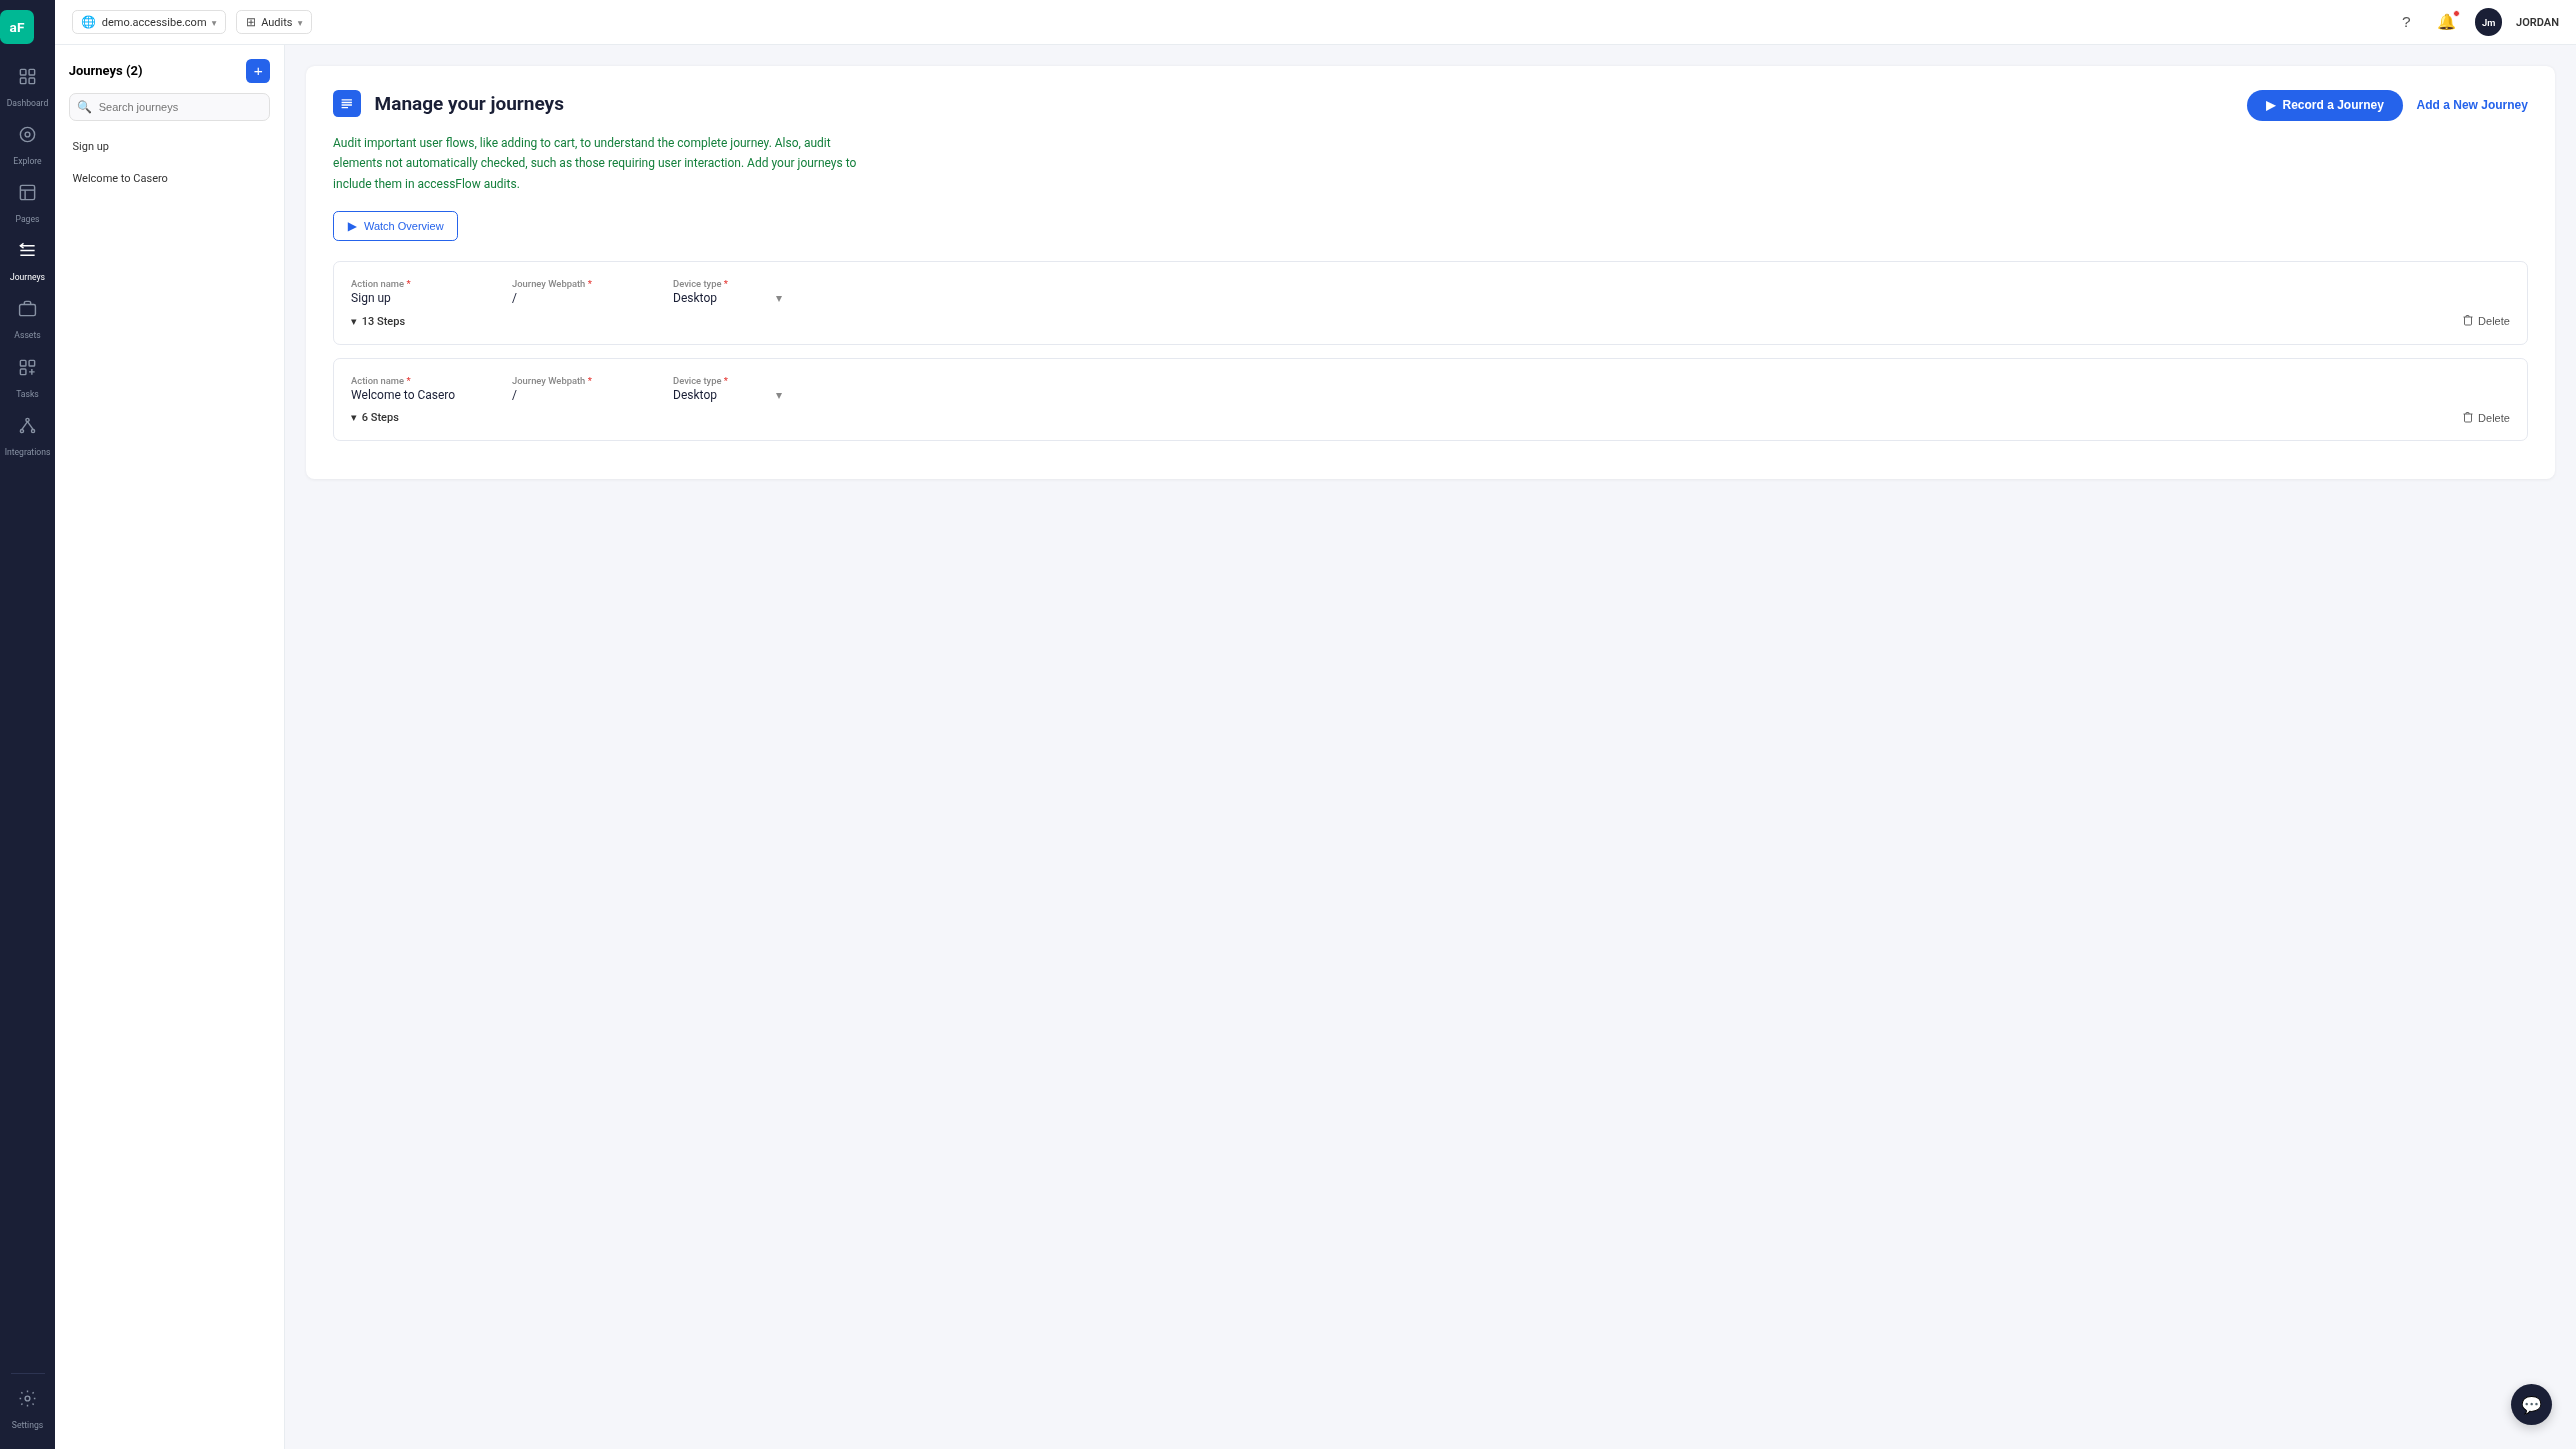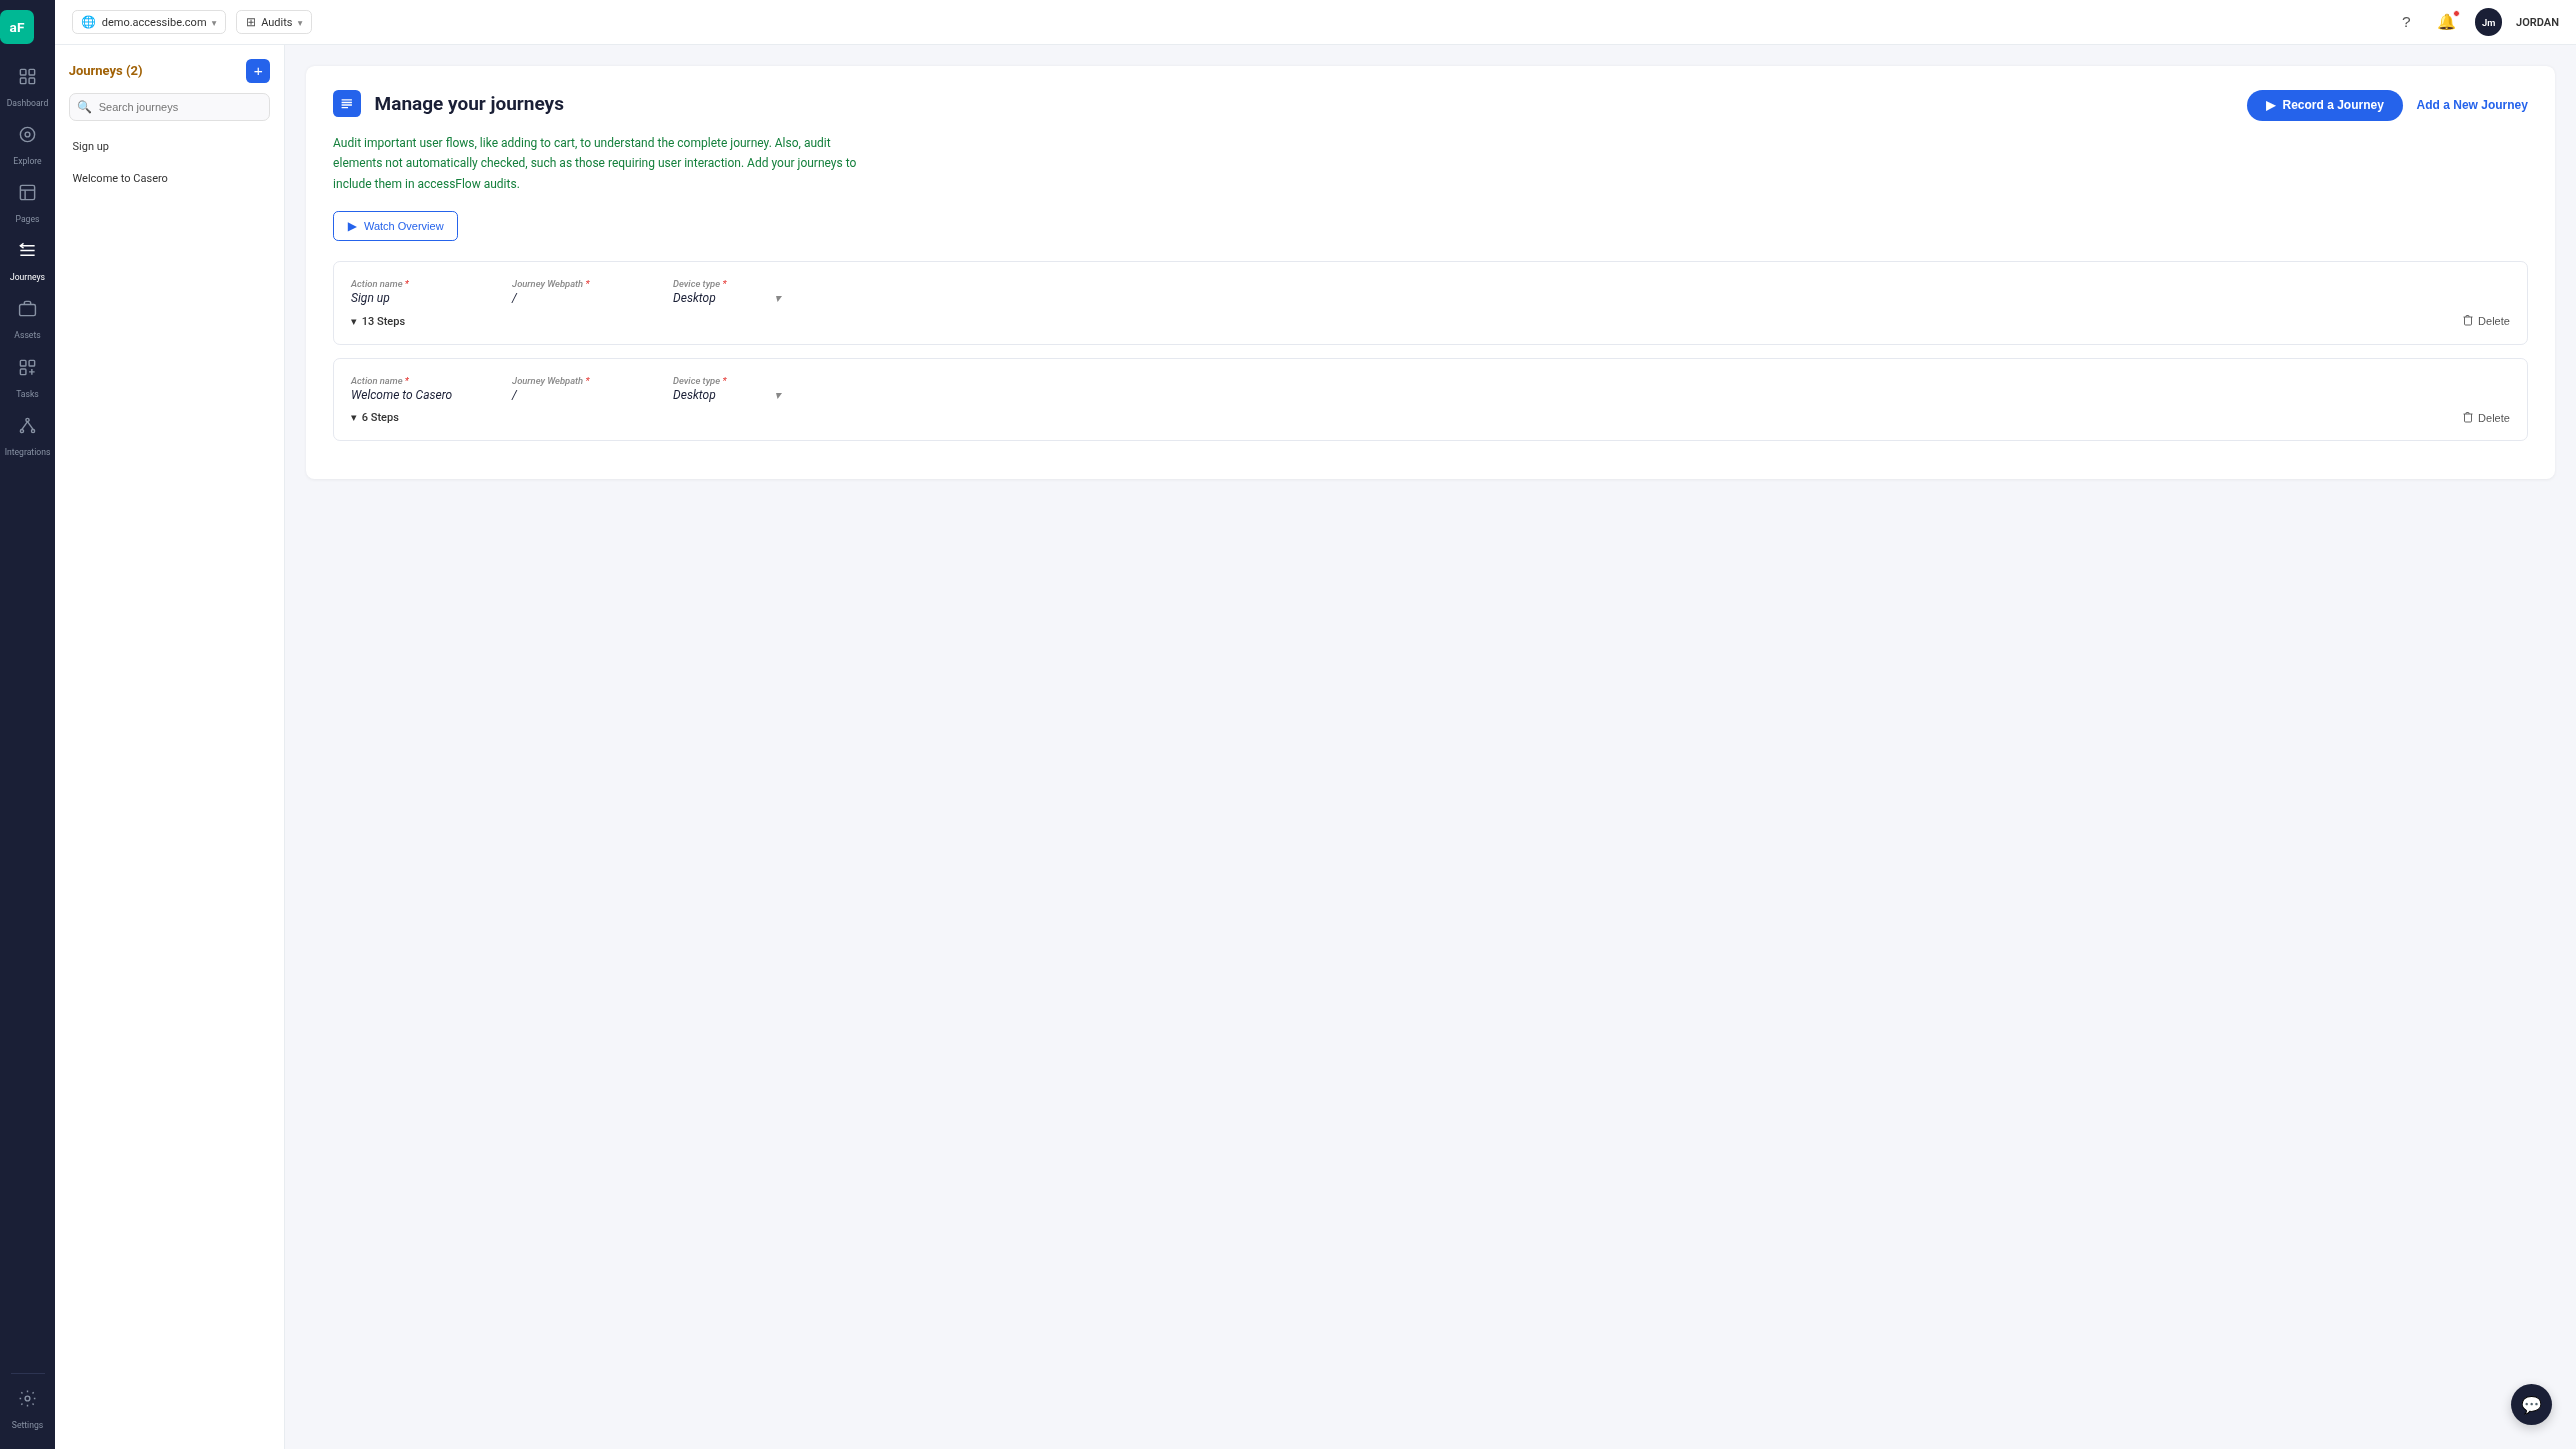--- a/index.html
+++ b/index.html
@@ -158,21 +158,21 @@
     }
     .left-panel-header {
       display: flex;
       align-items: center;
       justify-content: space-between;
       padding: 13.7px 13.7px 10.3px;
     }
     .left-panel-title {
       font-size: 13px;
       font-weight: 700;
-      color: #a16207;
+      color: #000000;
       text-align: right;
     }
     .add-btn {
       width: 24px;
       height: 24px;
       border-radius: 5.2px;
       background: #2563eb;
       color: white;
       border: none;
       cursor: pointer;
@@ -307,21 +307,20 @@
     .journey-card-header {
       display: flex;
       justify-content: space-between;
       align-items: flex-start;
       margin-bottom: 8.6px;
     }
     .journey-fields {
       display: flex;
       gap: 41px;
       flex: 1;
-      font-style: italic;
     }
     .field-group { display: flex; flex-direction: column; gap: 2.6px; min-width: 120px; }
     .field-label {
       font-size: 9.4px;
       color: #888;
       font-weight: 500;
     }
     .field-required { color: #e53935; }
     .field-value {
       font-size: 12px;

